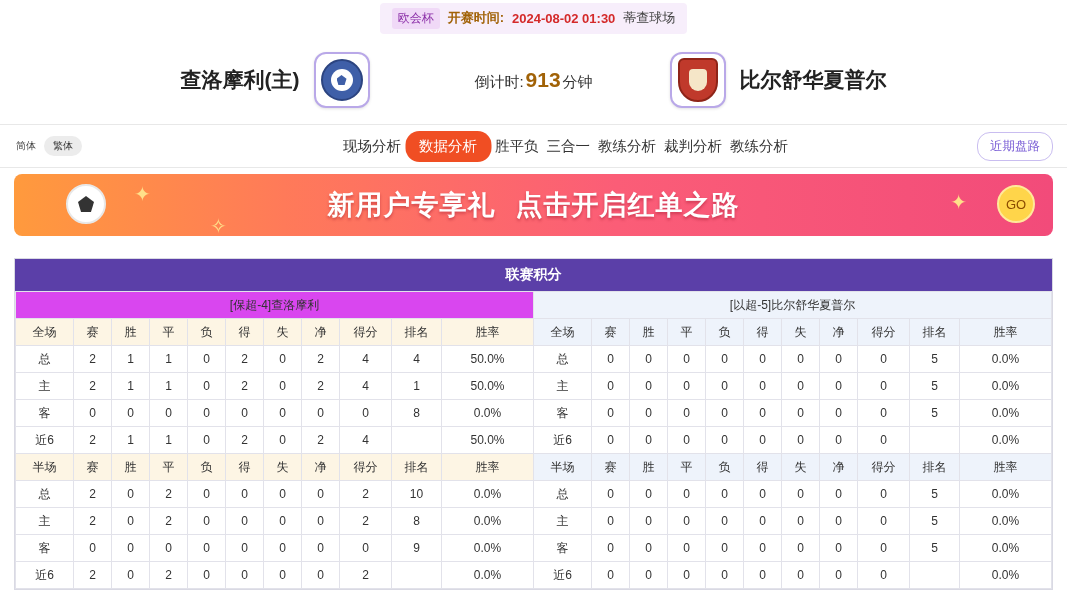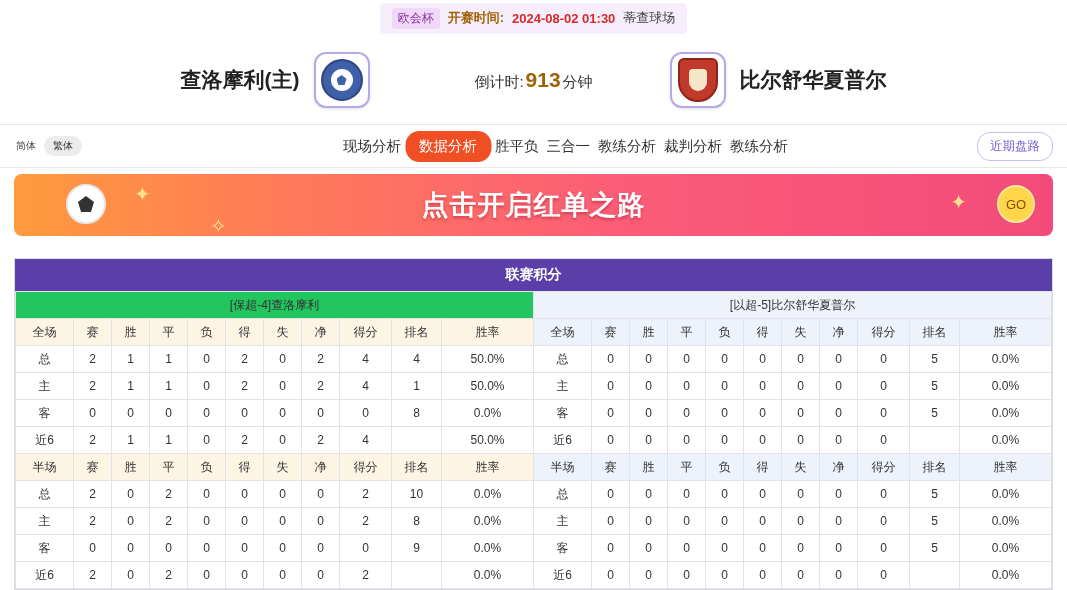--- a/index.html
+++ b/index.html
@@ -163,21 +163,21 @@
     border: 1px solid #e2e2ea;
     font-size: 12px; color: #333;
     text-align: center;
     height: 27px;
     padding: 0 2px;
     font-weight: normal;
   }
   .team-head td {
     background: #fdf5e4; font-size: 12.5px; color: #333; font-weight: normal; height: 28px;
   }
-  .team-head td.left { background:#22c55e; }
+  .team-head td.left { background:#d946ef; }
   .team-head td.right { background:#eef3fb; }
   .col-head td { background: #fdf5e4; font-weight: normal; }
   .col-head td.rightside { background: #eef3fb; }
   .lbl-home { color: #d02b2b; }
   .lbl-away { color: #2255cc; }
 </style>
 </head>
 <body>
 
 <div class="page">
@@ -232,20 +232,21 @@
       <span class="nav-item">教练分析</span>
     </div>
     <div class="nav-right">近期盘路</div>
   </div>
 
   <div class="banner">
     <span class="banner-ball"></span>
     <span class="banner-spark" style="left:120px;top:8px">✦</span>
     <span class="banner-spark" style="left:196px;top:40px">✧</span>
     <div class="banner-text">
+      <span>新用户专享礼</span>
       <span>点击开启红单之路</span>
     </div>
     <span class="banner-spark" style="right:86px;top:16px">✦</span>
     <span class="banner-go">GO</span>
   </div>
 
   <div class="tablewrap">
     <div class="table-title">联赛积分</div>
     <table class="stats">
       <colgroup>

